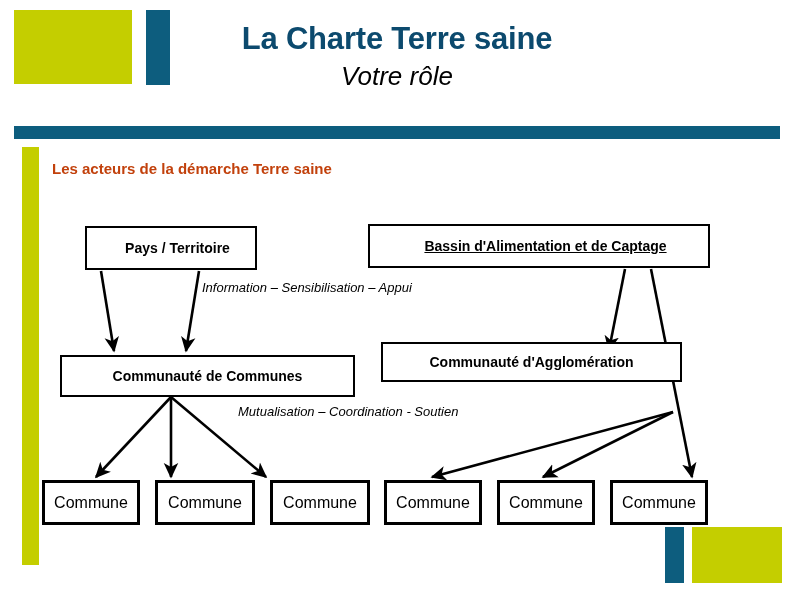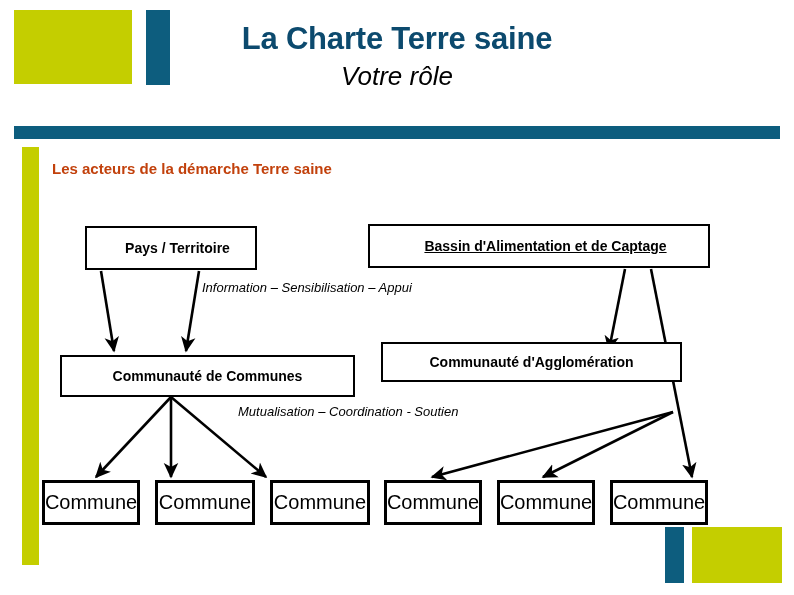--- a/index.html
+++ b/index.html
@@ -36,21 +36,21 @@
   }
 
   
   .node{
     position:absolute;box-sizing:border-box;background:#ffffff;
     display:flex;align-items:center;justify-content:center;
     color:#000;text-align:center;
   }
   .node.lvl1{border:2px solid #000;font-size:14px;font-weight:bold;padding-left:13px;}
   .node.lvl2{border:2px solid #000;font-size:14px;font-weight:bold;}
-  .node.lvl3{border:3px solid #000;font-size:20px;font-weight:normal;}
+  .node.lvl3{border:3px solid #000;font-size:16px;font-weight:normal;}
 
   #node-pays{left:85px;top:226px;width:172px;height:44px;}
   #node-bassin{left:368px;top:224px;width:342px;height:44px;text-decoration:underline;}
   #node-cc{left:60px;top:355px;width:295px;height:42px;}
   #node-ca{left:381px;top:342px;width:301px;height:40px;}
 
   #commune-0{left:42px;top:480px;width:98px;height:45px;}
   #commune-1{left:155px;top:480px;width:100px;height:45px;}
   #commune-2{left:270px;top:480px;width:100px;height:45px;}
   #commune-3{left:384px;top:480px;width:98px;height:45px;}

